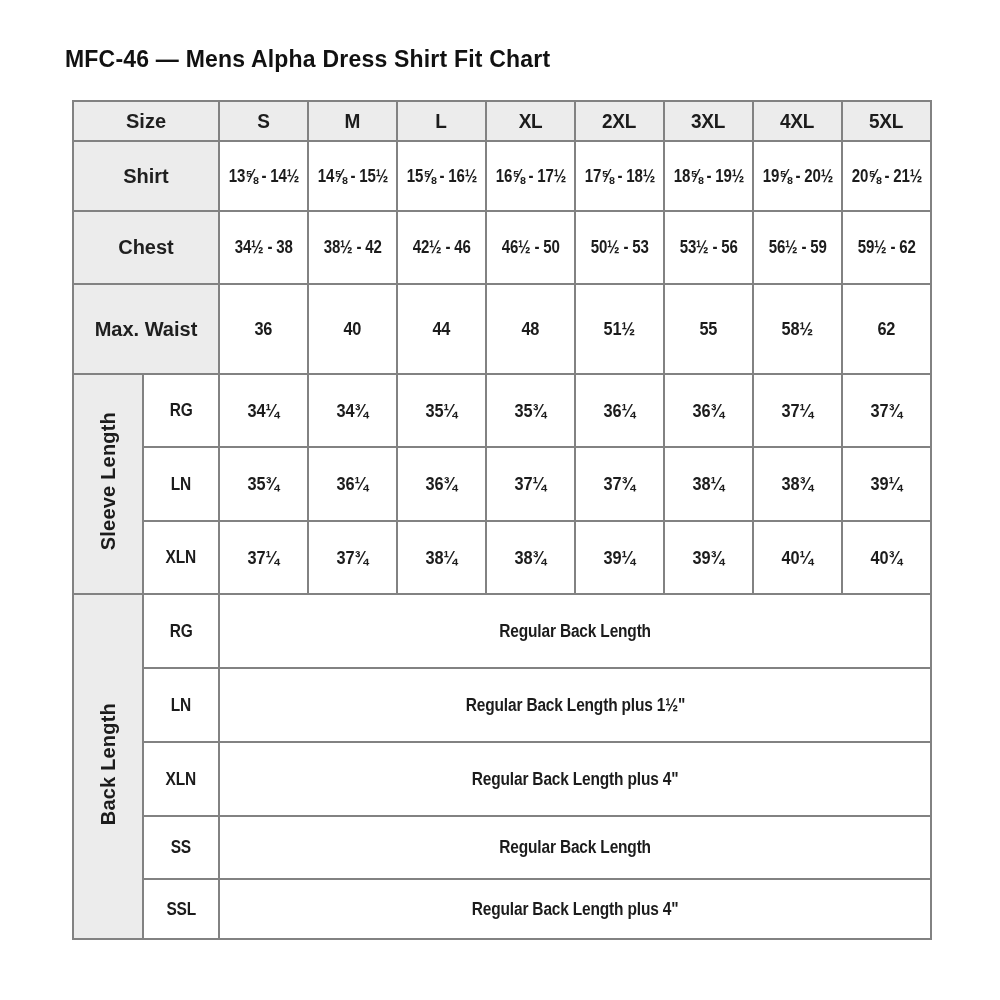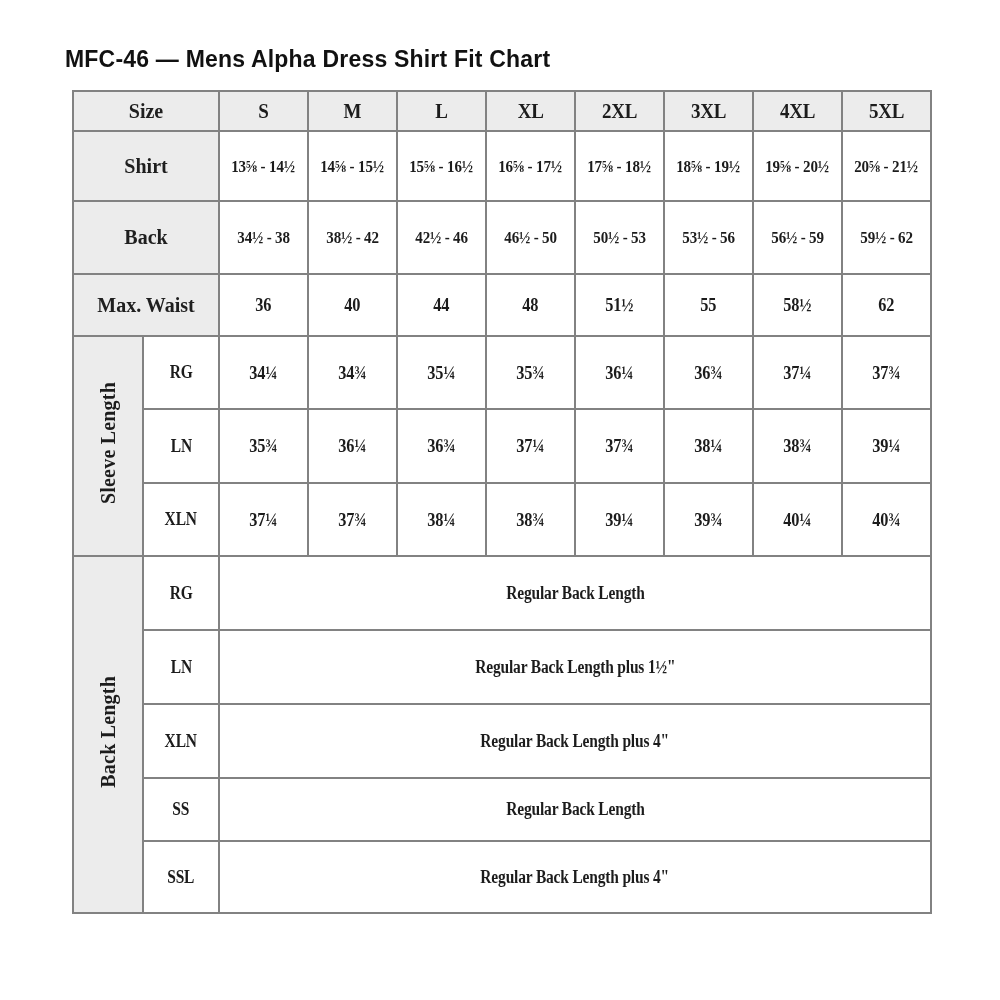--- a/index.html
+++ b/index.html
@@ -16,25 +16,24 @@
     left:65px;top:46px;
     font-size:23px;
     font-weight:bold;
     letter-spacing:0.2px;
     color:#111;
     margin:0;
     text-align:center;
   }
   table.fit{
     position:absolute;
-    left:72px;top:90px;
+    left:72px;top:100px;
     width:858px;
     border-collapse:collapse;
     table-layout:fixed;
-    font-family:Liberation Serif, serif;
   }
   table.fit th, table.fit td{
     border:2px solid #828282;
     padding:0;
     text-align:center;
     vertical-align:middle;
     overflow:hidden;
   }
   table.fit{border:2px solid #6e6e6e;}
   .gray{
@@ -112,32 +111,32 @@
       <td><span class="cond">14⅝ - 15½</span></td>
       <td><span class="cond">15⅝ - 16½</span></td>
       <td><span class="cond">16⅝ - 17½</span></td>
       <td><span class="cond">17⅝ - 18½</span></td>
       <td><span class="cond">18⅝ - 19½</span></td>
       <td><span class="cond">19⅝ - 20½</span></td>
       <td><span class="cond">20⅝ - 21½</span></td>
     </tr>
 
     <tr style="height:73px" class="range">
-      <th colspan="2" class="gray lbl">Back</th>
+      <th colspan="2" class="gray lbl">Chest</th>
       <td><span class="cond">34½ - 38</span></td>
       <td><span class="cond">38½ - 42</span></td>
       <td><span class="cond">42½ - 46</span></td>
       <td><span class="cond">46½ - 50</span></td>
       <td><span class="cond">50½ - 53</span></td>
       <td><span class="cond">53½ - 56</span></td>
       <td><span class="cond">56½ - 59</span></td>
       <td><span class="cond">59½ - 62</span></td>
     </tr>
 
-    <tr style="height:62px" class="num">
+    <tr style="height:90px" class="num">
       <th colspan="2" class="gray lbl">Max. Waist</th>
       <td><span class="cond">36</span></td>
       <td><span class="cond">40</span></td>
       <td><span class="cond">44</span></td>
       <td><span class="cond">48</span></td>
       <td><span class="cond">51½</span></td>
       <td><span class="cond">55</span></td>
       <td><span class="cond">58½</span></td>
       <td><span class="cond">62</span></td>
     </tr>
@@ -193,19 +192,19 @@
     <tr style="height:74px">
       <th class="sub"><span class="cond">XLN</span></th>
       <td colspan="8" class="merged"><span class="cond">Regular Back Length plus 4"</span></td>
     </tr>
 
     <tr style="height:63px">
       <th class="sub"><span class="cond">SS</span></th>
       <td colspan="8" class="merged"><span class="cond">Regular Back Length</span></td>
     </tr>
 
-    <tr style="height:72px">
+    <tr style="height:60px">
       <th class="sub"><span class="cond">SSL</span></th>
       <td colspan="8" class="merged"><span class="cond">Regular Back Length plus 4"</span></td>
     </tr>
   </tbody>
     </table>
 </div>
 
 </body></html>

